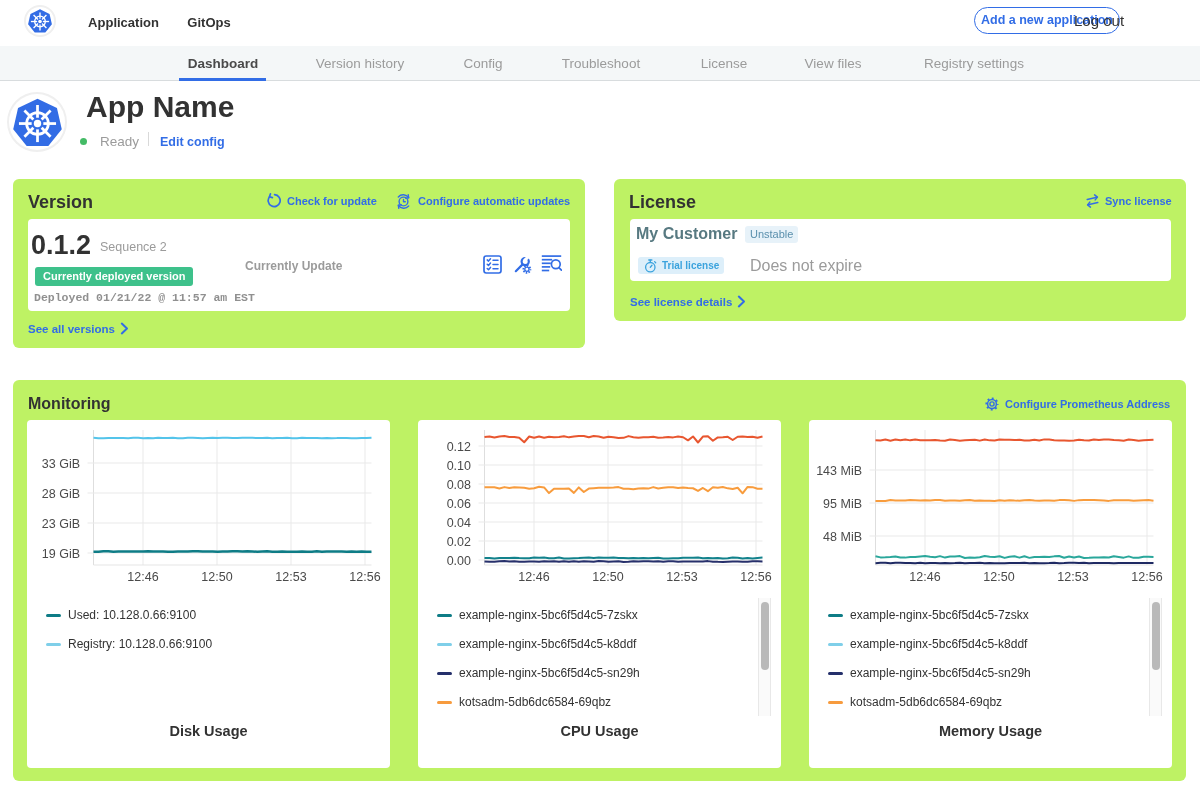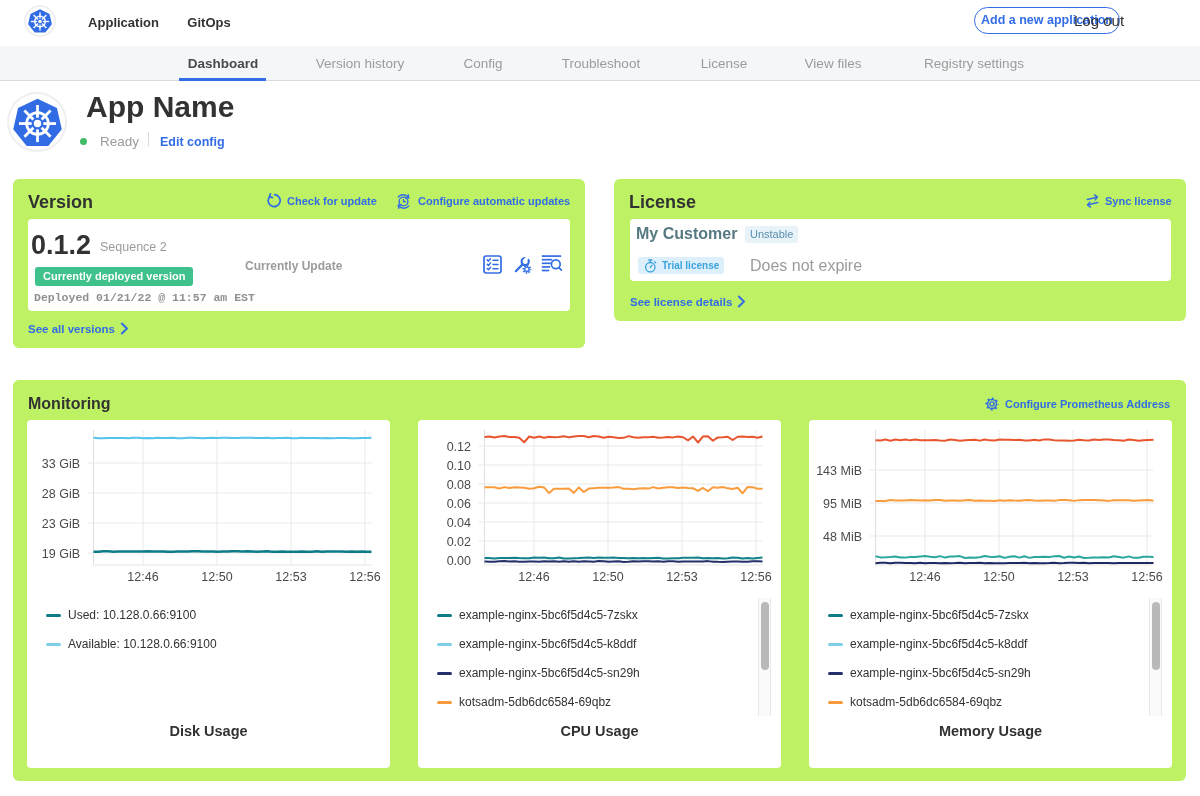--- a/index.html
+++ b/index.html
@@ -232,21 +232,21 @@
         <text x="264" y="161" text-anchor="middle" font-size="12.5" fill="#4a4a4a">12:53</text>
         <text x="338" y="161" text-anchor="middle" font-size="12.5" fill="#4a4a4a">12:56</text>
       </svg>
     <div class="legend">
       <div class="lrow" style="top:11px;">
           <div class="ldash" style="background:#0E7C86;"></div>
           <div class="ltext">Used: 10.128.0.66:9100</div>
         </div>
       <div class="lrow" style="top:40px;">
           <div class="ldash" style="background:#7FCFE9;"></div>
-          <div class="ltext">Available: 10.128.0.66:9100</div>
+          <div class="ltext">Registry: 10.128.0.66:9100</div>
         </div>
     </div>
     <div class="ctitle">Disk Usage</div>
   </div>
 
   <div class="chartcard" style="left:405px;">
     <svg width="363" height="177" viewBox="0 0 363 177">
         <line x1="66.5" y1="10" x2="66.5" y2="145" stroke="#dedede" stroke-width="1"></line>
         <line x1="116" y1="10" x2="116" y2="145" stroke="#e9e9e9" stroke-width="1"></line>
         <line x1="190" y1="10" x2="190" y2="145" stroke="#e9e9e9" stroke-width="1"></line>

